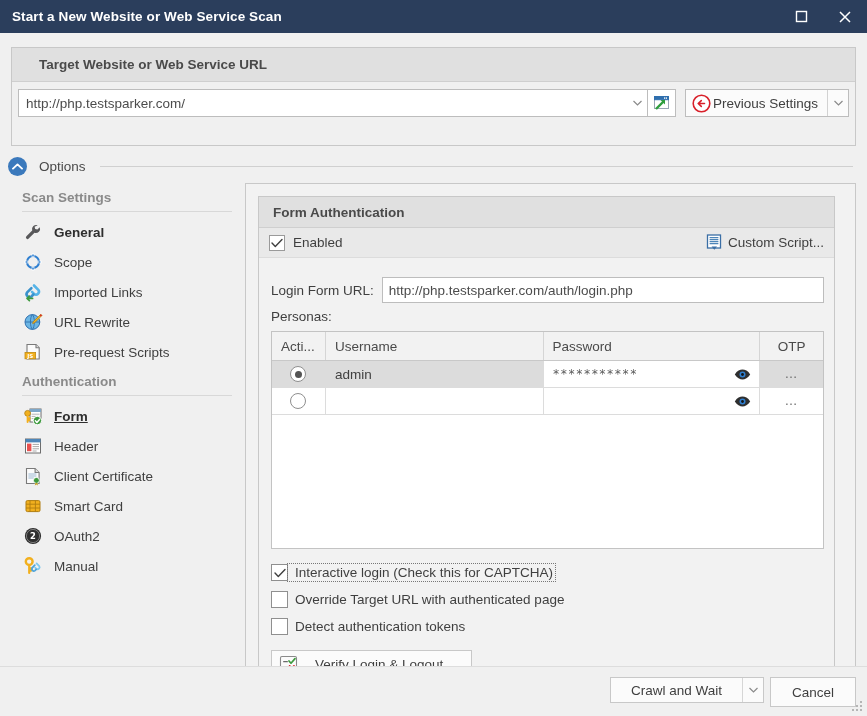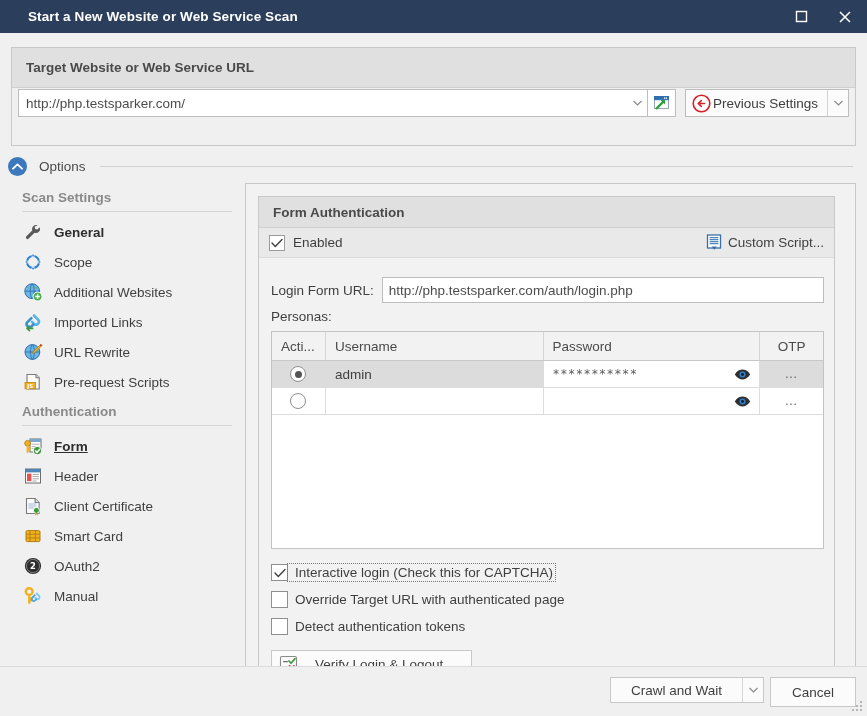--- a/index.html
+++ b/index.html
@@ -12,21 +12,21 @@
     background: #f0f0f0;
     overflow: hidden;
   }
 
   
   #titlebar {
     height: 33px;
     background: #2b3e5c;
     display: flex;
     align-items: center;
-    padding: 0 0 0 28px;
+    padding: 0 0 0 12px;
   }
   #title-text {
     color: #ffffff;
     font-weight: bold;
     font-size: 13.5px;
     letter-spacing: 0.1px;
     flex: 1;
   }
   .winbtn {
     width: 44px; height: 33px;
@@ -45,25 +45,25 @@
 
   
   #target-group {
     position: absolute;
     left: 11px; top: 14px;
     width: 845px; height: 99px;
     border: 1px solid #c8c8c8;
     background: #f0f0f0;
   }
   #target-group-header {
-    height: 40px;
+    height: 34px;
     background: #e0e0e0;
     border-bottom: 1px solid #cfcfcf;
     display: flex; align-items: center;
-    padding-left: 14px;
+    padding-left: 27px;
     font-weight: bold;
     font-size: 13.5px;
     color: #4a4a4a;
   }
   #target-row {
     position: absolute;
     left: 6px; top: 40px; right: 6px;
     height: 30px;
     display: flex;
     align-items: center;
@@ -460,32 +460,20 @@
       <span class="side-icon">
         <svg width="20" height="20" viewBox="0 0 20 20">
           <circle cx="10" cy="10" r="6" fill="none" stroke="#2f7fd0" stroke-width="2"></circle>
           <path d="M10 1.4 L10 5 M10 15 L10 18.6 M1.4 10 L5 10 M15 10 L18.6 10" stroke="#ffffff" stroke-width="2.6"></path>
           <path d="M10 2.6 L10 4.6 M10 15.4 L10 17.4 M2.6 10 L4.6 10 M15.4 10 L17.4 10" stroke="#2f7fd0" stroke-width="1.6"></path>
         </svg>
       </span>
       <span class="side-label">Scope</span>
     </div>
 
-    <div class="side-item">
-      <span class="side-icon">
-        <svg width="20" height="20" viewBox="0 0 20 20">
-          <circle cx="9.2" cy="9.2" r="7.4" fill="#6cb6e4" stroke="#2f6fae" stroke-width="1"></circle>
-          <path d="M2 9.2h14.4M9.2 1.8c2.6 2.4 2.6 12.4 0 14.8M9.2 1.8c-2.6 2.4-2.6 12.4 0 14.8" fill="none" stroke="#2f6fae" stroke-width="0.9"></path>
-          <path d="M3.6 5.4 q3 1.6 6 0.4 t5.6 0.6" fill="#5aa34a" opacity="0.75"></path>
-          <circle cx="14.6" cy="14.6" r="4.5" fill="#4caf50" stroke="#ffffff" stroke-width="1"></circle>
-          <path d="M14.6 12.3v4.6M12.3 14.6h4.6" stroke="#ffffff" stroke-width="1.5"></path>
-        </svg>
-      </span>
-      <span class="side-label">Additional Websites</span>
-    </div>
 
     <div class="side-item">
       <span class="side-icon">
         <svg width="20" height="20" viewBox="0 0 20 20">
           <path d="M11 3.5l4.3 4.3a3 3 0 0 1-4.2 4.2L9 9.9" fill="none" stroke="#55b4e8" stroke-width="2.6" stroke-linecap="round"></path>
           <path d="M8.4 6.1l-4.2 4.2a3 3 0 0 0 4.2 4.2l2-2" fill="none" stroke="#3a92cc" stroke-width="2.6" stroke-linecap="round"></path>
           <path d="M9.6 16.4H4.2M6.4 14.2l-2.4 2.2 2.4 2.2" fill="none" stroke="#3f9a3f" stroke-width="1.7" stroke-linecap="round" stroke-linejoin="round"></path>
         </svg>
       </span>
       <span class="side-label">Imported Links</span>

